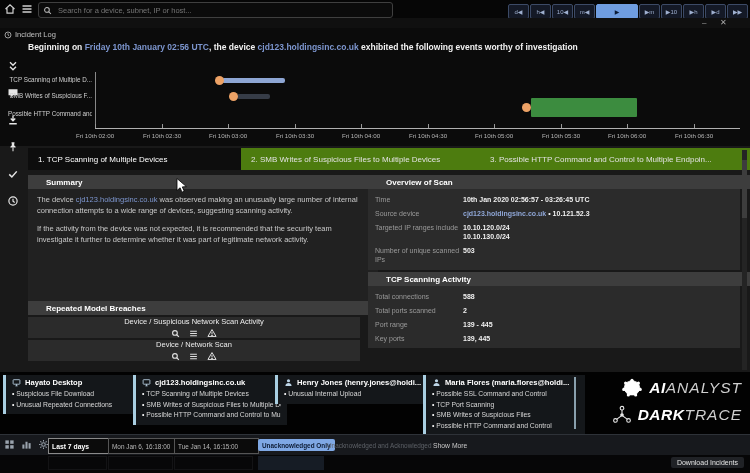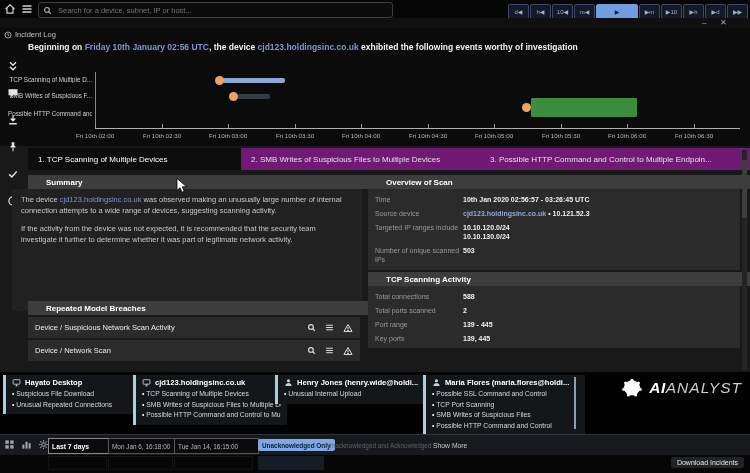--- a/index.html
+++ b/index.html
@@ -39,39 +39,39 @@
             overflow:hidden;left:8px;}
   .axis-x{position:absolute;left:95px;top:100px;width:645px;height:1px;background:#b0b0b0;}
   .axis-y{position:absolute;left:95px;top:44px;width:1px;height:57px;background:#888;}
   .tick{position:absolute;top:96px;width:1px;height:4px;background:#999;}
   .tick-label{position:absolute;top:104px;transform:translateX(-50%);font-size:6.2px;color:#b5b5b5;white-space:nowrap;}
   .bar{position:absolute;border-radius:2px;}
   .dot{position:absolute;width:9px;height:9px;border-radius:50%;background:#eda266;}
 
   
   .tab{position:absolute;top:120px;height:22px;display:flex;align-items:center;padding:0 10px;
-       font-size:8px;background:#701a75;color:#e2e2e2;overflow:hidden;white-space:nowrap;}
+       font-size:8px;background:#4d7c0f;color:#e2e2e2;overflow:hidden;white-space:nowrap;}
   .tab.active{background:#0d0d0d;color:#fff;font-weight:normal;}
 
   
   .phead{position:absolute;height:14px;background:#3d3d3d;color:#fff;font-size:8px;font-weight:bold;
          display:flex;align-items:center;padding:0 18px;}
   .pbody{position:absolute;background:#222;color:#c8c8c8;}
   .summary-body{padding:6px 9px;font-size:7.5px;line-height:1.45;background:#212121;}
   .summary-body p{margin:0 0 7px 0;}
   .summary-body .lnk{color:#7d96cf;}
 
   .table-body{background:#2b2b2b;padding:3px 0;}
   .trow{display:flex;padding:2.5px 7px;}
   .tlabel{width:88px;flex:none;color:#9a9a9a;font-size:7px;line-height:1.3;}
   .tvalue{color:#f0f0f0;font-size:7px;font-weight:bold;line-height:1.3;}
   .tvalue .lnk{color:#8fa6d6;}
 
   .breach-row{display:flex;align-items:center;justify-content:space-between;height:21px;background:#2b2b2b;
-              margin-bottom:2px;padding:0 7px;font-size:7.5px;color:#ececec;}
+              margin-bottom:2px;padding:0 7px;font-size:7.5px;color:#ececec;flex-direction:column;}
   .breach-icons{display:flex;gap:9px;color:#e0e0e0;align-items:center;}
 
   .scrolltrack{position:absolute;left:742px;top:122px;width:5px;height:220px;background:#242424;}
   .scrollthumb{position:absolute;left:0;top:10px;width:5px;height:58px;background:#3d3d3d;}
 
   
   .devrow{position:absolute;left:0;top:372px;width:750px;height:62px;background:#020202;}
   .card{position:absolute;top:3px;background:#14171a;border-left:3px solid #a9cfe2;padding:3px 6px 4px 6px;}
   .card-title{display:flex;align-items:center;gap:4px;font-size:7.6px;font-weight:bold;color:#fff;
               margin-bottom:2px;white-space:nowrap;overflow:hidden;}
@@ -239,21 +239,21 @@
 
       <div class="bar" style="left:531px;top:70px;width:106px;height:19px;background:#3c8c3f;border-radius:1px;"></div>
       <div class="dot" style="left:522px;top:75px;"></div>
     </div>
 
     <div class="tab active" style="left:28px;width:205px;">1. TCP Scanning of Multiple Devices</div>
     <div class="tab" style="left:241px;width:231px;">2. SMB Writes of Suspicious Files to Multiple Devices</div>
     <div class="tab" style="left:480px;width:256px;">3. Possible HTTP Command and Control to Multiple Endpoin...</div>
 
     <div class="phead" style="left:28px;top:147px;width:332px;">Summary</div>
-    <div class="pbody summary-body" style="left:12px;top:161px;width:332px;height:110px;">
+    <div class="pbody summary-body" style="left:28px;top:161px;width:332px;height:110px;">
       <p><span>The device </span><span class="lnk">cjd123.holdingsinc.co.uk</span><span> was observed making an unusually large number of internal connection attempts to a wide range of devices, suggesting scanning activity.</span></p>
       <p>If the activity from the device was not expected, it is recommended that the security team investigate it further to determine whether it was part of legitimate network activity.</p>
     </div>
 
     <div class="phead" style="left:28px;top:273px;width:332px;">Repeated Model Breaches</div>
     <div class="abs" style="left:28px;top:289px;width:332px;">
       <div class="breach-row">
         <span>Device / Suspicious Network Scan Activity</span>
         <span class="breach-icons">
           <span>
@@ -390,21 +390,21 @@
     </div>
 
     <div class="card" style="left:275px;width:138px;">
       <div class="card-title">
         <span>
             <svg width="9" height="9" viewBox="0 0 16 16" fill="#bcd4e6">
               <circle cx="8" cy="4.8" r="2.8"></circle>
               <path d="M2.5 14c.5-3.5 2.5-5 5.5-5s5 1.5 5.5 5z"></path>
             </svg>
           </span>
-        <span>Henry Jones (henry.wide@holdi...</span>
+        <span>Henry Jones (henry.jones@holdi...</span>
       </div>
       <ul>
         <li>Unusual Internal Upload</li>
       </ul>
     </div>
 
     <div class="card" style="left:423px;width:147px;">
       <div class="card-title">
         <span>
             <svg width="9" height="9" viewBox="0 0 16 16" fill="#bcd4e6">
@@ -437,20 +437,32 @@
             <circle cx="5" cy="6.5" r="1.7"></circle>
               <circle cx="12" cy="11.5" r="1.7"></circle>
             <g stroke="#fff" stroke-width=".9">
               <path d="M12 3.5L19 6.5L21 13.5L16 19.5L8 19.5L3 13.5L5 6.5z"></path>
               <path d="M12 3.5L12 11.5M19 6.5L12 11.5M3 13.5L12 11.5M16 19.5L12 11.5"></path>
             </g>
           </svg>
         </span>
         <span><span class="brand-bold">AI</span><span class="brand-light">ANALYST</span></span>
       </div>
+      <div class="brandline">
+        <span>
+          <svg width="20" height="20" viewBox="0 0 22 22" fill="none" stroke="#e8e8e8" stroke-width="1.2">
+            <circle cx="11" cy="3.5" r="2"></circle>
+              <circle cx="3.8" cy="17" r="2"></circle>
+              <circle cx="18.2" cy="17" r="2"></circle>
+            <circle cx="11" cy="11" r="1.4" fill="#e8e8e8"></circle>
+            <path d="M11 5.5V9.6M9.9 12.2L5 15.8M12.1 12.2L17 15.8"></path>
+          </svg>
+        </span>
+        <span><span class="brand-bold">DARK</span><span class="brand-light">TRACE</span></span>
+      </div>
     </div>
   </div>
 
   <div class="statusbar">
     <div class="sb-icons">
       <span>
           <svg width="11" height="11" viewBox="0 0 16 16" fill="#9aa3ad">
             <rect x="2" y="2" width="5" height="5"></rect>
             <rect x="9" y="2" width="5" height="5"></rect>
             <rect x="2" y="9" width="5" height="5"></rect>

